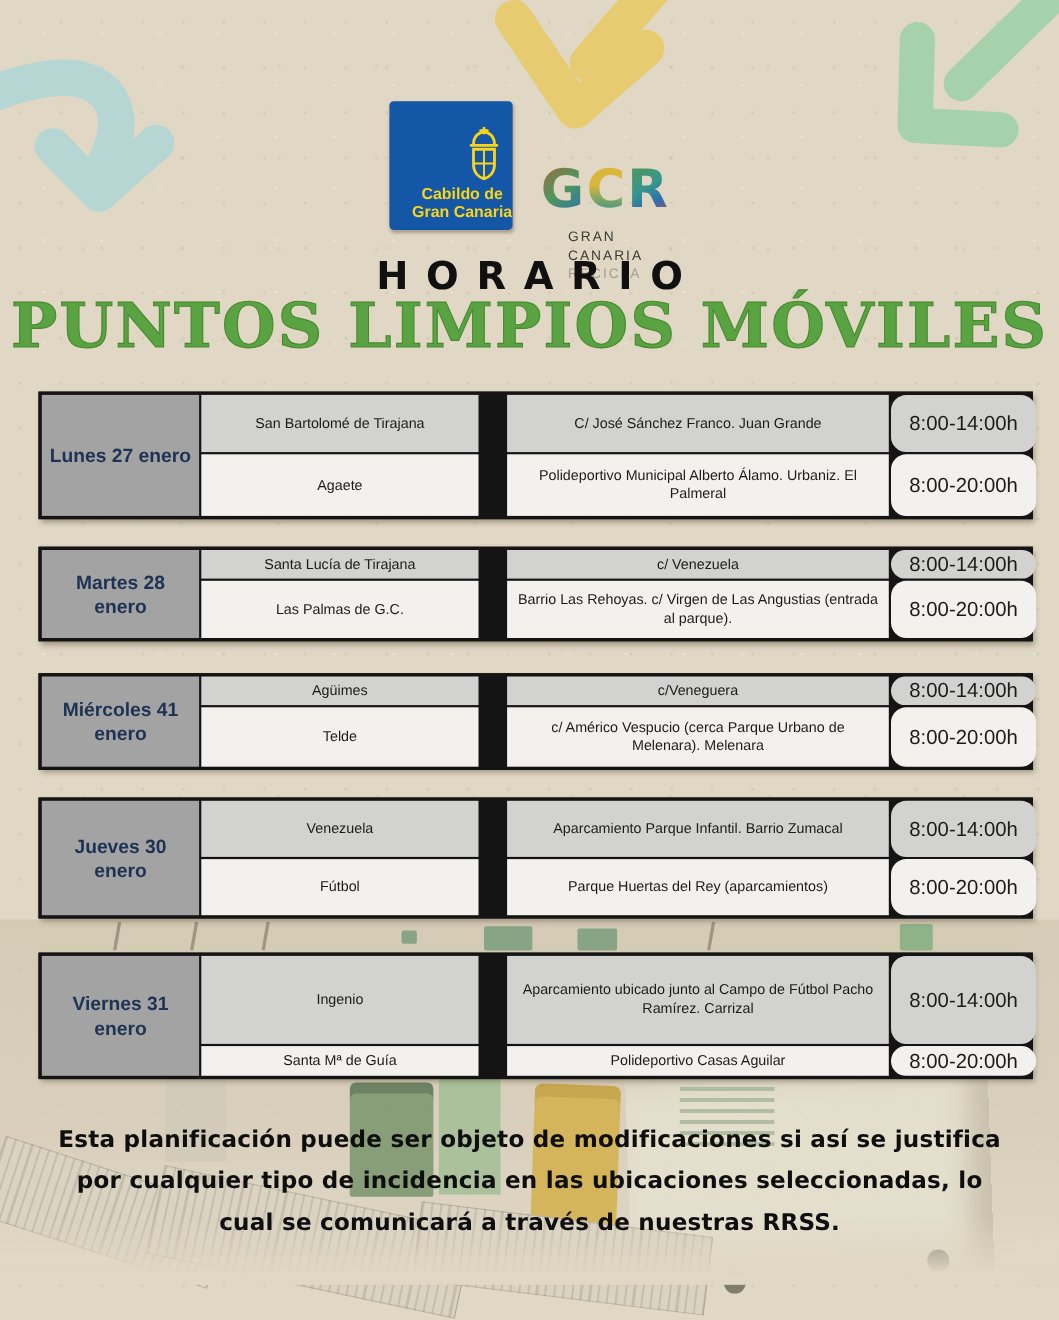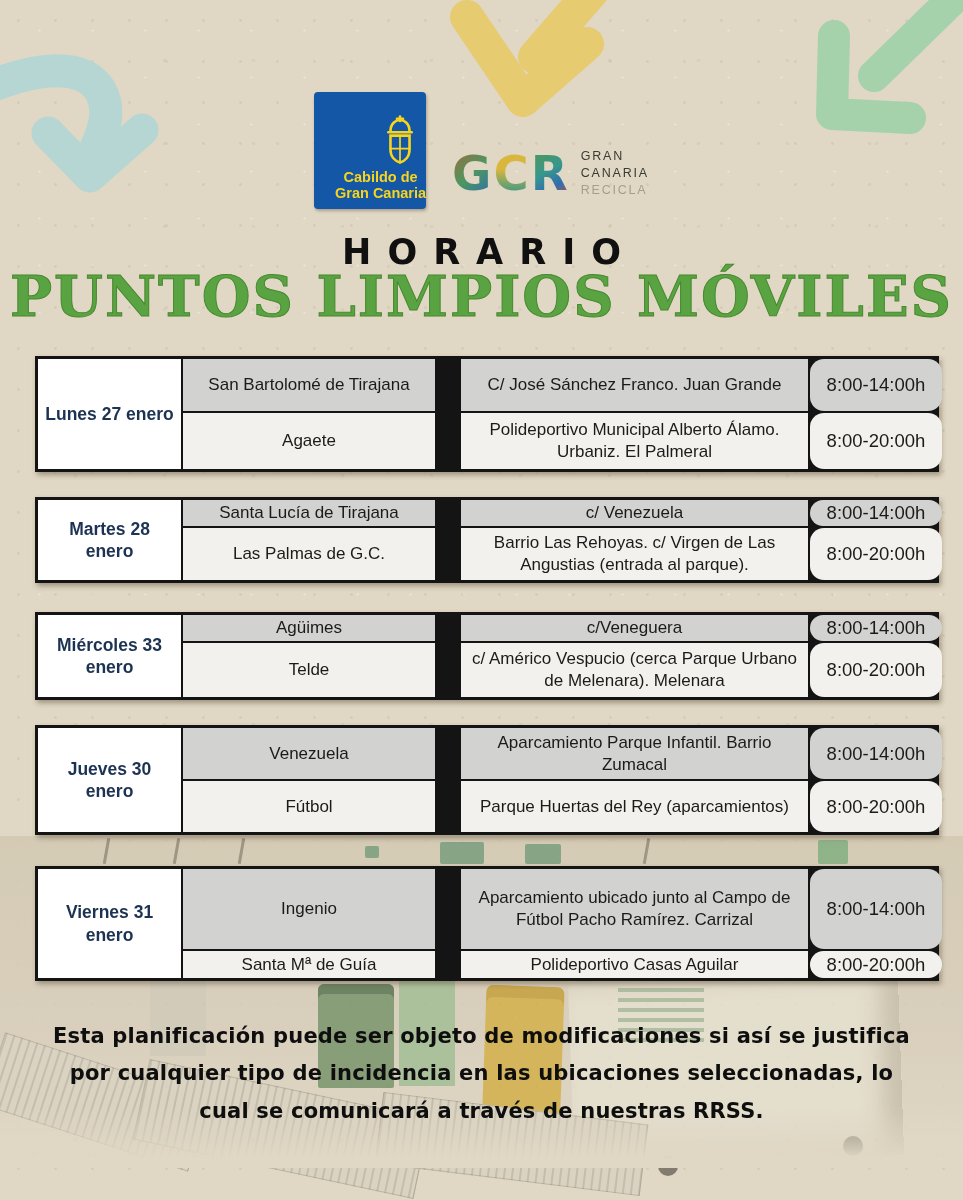--- a/index.html
+++ b/index.html
@@ -18,21 +18,21 @@
   .arrow-svg{position:absolute;pointer-events:none;}
   .arrow-blue{left:-30px;top:8px;}
   .arrow-yellow{left:415px;top:-28px;}
   .arrow-green{left:762px;top:-16px;}
 
   
   .header{position:absolute;top:92px;left:0;right:0;display:flex;justify-content:center;align-items:flex-start;gap:26px;z-index:2;}
   .cabildo{width:112px;height:110px;background:#1457a6;border-radius:4px;display:flex;flex-direction:column;align-items:flex-end;justify-content:flex-end;padding-bottom:7px;box-shadow:1px 2px 3px rgba(70,60,40,.35);}
   .cabildo svg{margin-bottom:3px;}
   .cabildo-text{color:#f8d51c;font-weight:bold;font-size:14.5px;line-height:1.15;text-align:center;}
-  .gcr{margin-top:56px;display:flex;align-items:center;gap:11px;}
+  .gcr{margin-top:56px;display:flex;align-items:center;gap:11px;flex-direction:column;}
   .gcr-letters{font-weight:bold;font-size:48px;letter-spacing:2px;line-height:1;font-family:"DejaVu Sans",sans-serif;}
   .gcr-letter{display:inline-block;}
   .gl-g{color:#58945a;background:linear-gradient(140deg,#96703f 8%,#4d9660 50%,#2f6fae 95%);}
   .gl-c{color:#d4b13c;background:linear-gradient(180deg,#d9b63c 42%,#2f978a 95%);}
   .gl-r{color:#3f8f84;background:linear-gradient(150deg,#4d9660 12%,#37978c 45%,#2f6fae 72%,#bf5346 100%);}
   @supports (-webkit-background-clip: text){
     .gcr-letter{-webkit-background-clip:text;background-clip:text;-webkit-text-fill-color:transparent;}
   }
   .gcr-text{font-size:12.5px;font-weight:normal;letter-spacing:1.8px;color:#3b3b33;line-height:1.35;}
   .gcr-text .recicla{color:#a29f90;}
@@ -46,23 +46,23 @@
     position:absolute;left:35px;width:898px;display:grid;
     grid-template-columns:143px 252px 371px 132px;gap:2px;
     background:#141414;border:3px solid #141414;
     box-shadow:2px 3px 5px rgba(80,68,45,.45);z-index:2;
   }
   .b1{top:356px;grid-template-rows:52px 56px;}
   .b2{top:497px;grid-template-rows:26px 52px;}
   .b3{top:612px;grid-template-rows:26px 54px;}
   .b4{top:725px;grid-template-rows:51px 51px;}
   .b5{top:866px;grid-template-rows:80px 27px;}
-  .cell{display:flex;align-items:center;justify-content:center;text-align:center;padding:2px 9px;font-size:17px;line-height:1.28;color:#1b1b1b;background:#f2f1ed;}
+  .cell{display:flex;align-items:center;justify-content:center;text-align:center;padding:2px 9px;font-size:13px;line-height:1.28;color:#1b1b1b;background:#f2f1ed;}
   .cell.shade{background:#d2d2d0;}
-  .cell.day{grid-column:1;grid-row:1 / span 2;background:#ffffff;font-weight:bold;font-size:17.5px;color:#1d3353;padding:2px 5px;}
+  .cell.day{grid-column:1;grid-row:1 / span 2;background:#a3a3a3;font-weight:bold;font-size:17.5px;color:#1d3353;padding:2px 5px;}
   .col-m{grid-column:2;}
   .col-l{grid-column:3;margin-left:24px;}
   .col-t{grid-column:4;font-size:18.5px;border-radius:14px;}
   .row1{grid-row:1;}
   .row2{grid-row:2;}
 
   
   .photo{position:absolute;left:0;top:836px;width:963px;height:330px;z-index:1;opacity:.78;}
   .photo-base{position:absolute;inset:0;background:linear-gradient(180deg,#d2c8b2 0%,#d7cdba 55%,#ded5c3 88%,rgba(224,215,196,0) 100%);}
   .pshape{position:absolute;}
@@ -172,21 +172,21 @@
     <div class="cell day">Martes 28 enero</div>
     <div class="cell shade col-m row1">Santa Lucía de Tirajana</div>
     <div class="cell shade col-l row1">c/ Venezuela</div>
     <div class="cell shade col-t row1">8:00-14:00h</div>
     <div class="cell col-l row2">Barrio Las Rehoyas. c/ Virgen de Las Angustias (entrada al parque).</div>
     <div class="cell col-m row2">Las Palmas de G.C.</div>
     <div class="cell col-t row2">8:00-20:00h</div>
   </div>
 
   <div class="block b3">
-    <div class="cell day">Miércoles 33 enero</div>
+    <div class="cell day">Miércoles 41 enero</div>
     <div class="cell shade col-m row1">Agüimes</div>
     <div class="cell shade col-l row1">c/Veneguera</div>
     <div class="cell shade col-t row1">8:00-14:00h</div>
     <div class="cell col-m row2">Telde</div>
     <div class="cell col-l row2">c/ Américo Vespucio (cerca Parque Urbano de Melenara). Melenara</div>
     <div class="cell col-t row2">8:00-20:00h</div>
   </div>
 
   <div class="block b4">
     <div class="cell day">Jueves 30 enero</div>

